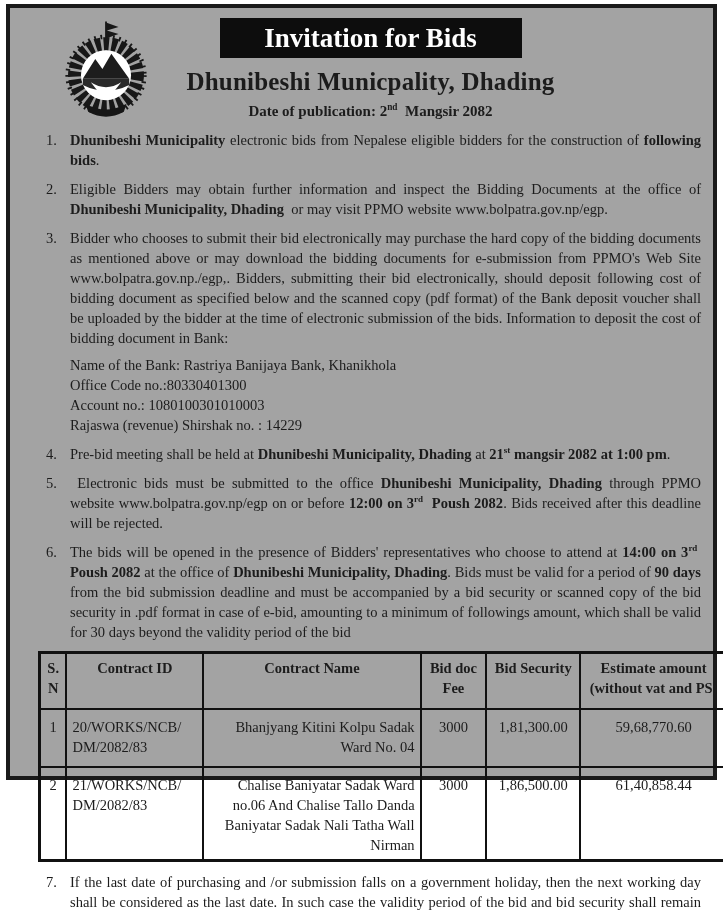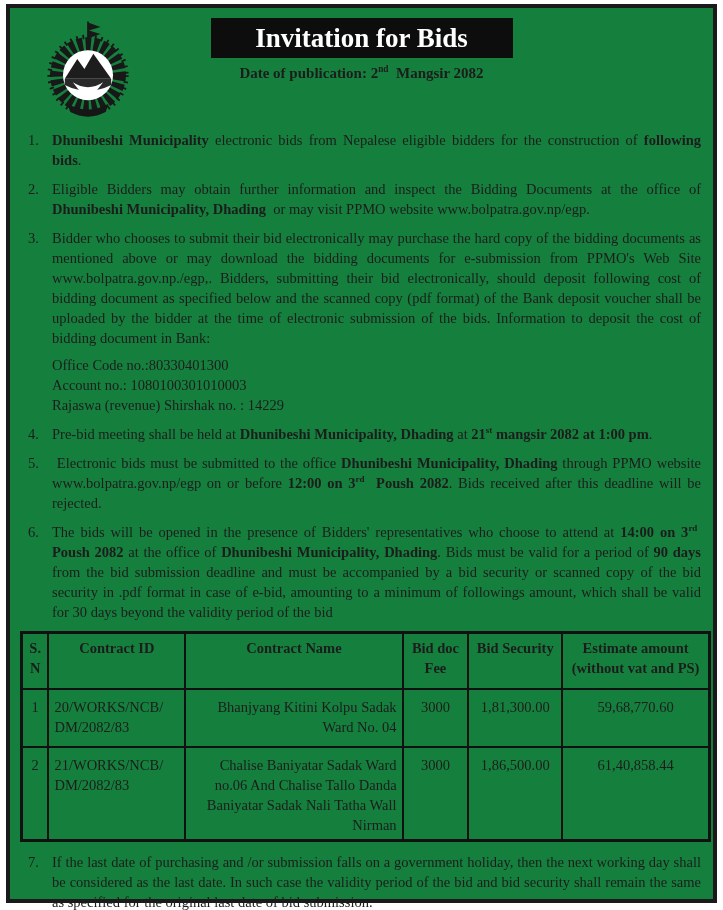--- a/index.html
+++ b/index.html
@@ -9,24 +9,24 @@
     --text-color:#1c1c1c;
   }
   *{box-sizing:border-box;}
   html,body{margin:0;padding:0;}
   body{
     width:723px;height:910px;overflow:hidden;background:#ffffff;
     font-family:"Liberation Serif","DejaVu Serif",serif;
     color:var(--text-color);
   }
   .page{
-    position:absolute;left:6px;top:4px;width:711px;height:899px;
+    position:absolute;left:6px;top:4px;width:711px;height:776px;
     border:4px solid var(--border-color);
-    padding:8px 10px 4px 10px;
-    background:#15803d;
+    padding:8px 10px 4px 28px;
+    background:#a3a3a3;
   }
   
   .header{position:relative;min-height:104px;margin-bottom:8px;}
   .logo{position:absolute;left:22px;top:0px;width:92px;height:100px;}
   .logo svg{width:100%;height:100%;}
   .header-center{text-align:center;}
   .banner{
     display:block;margin:2px auto 0 auto;width:302px;height:40px;line-height:40px;
     background:var(--banner-bg);color:var(--banner-text);
     font-size:27px;font-weight:bold;text-align:center;
@@ -83,40 +83,42 @@
         <circle cx="50" cy="64" r="35" fill="none" stroke="#181818" stroke-width="15" stroke-dasharray="6 3"></circle>
         <circle cx="50" cy="64" r="28" fill="#ffffff"></circle>
         <path d="M24 68 L38 46 L46 57 L56 40 L76 68 Z" fill="#1d1d1d"></path>
         <path d="M24 68 h52 v7 q-26 13 -52 0 z" fill="#2a2a2a"></path>
         <path d="M33 72 q17 11 34 0 l-7 9 q-10 6 -20 0 z" fill="#ffffff"></path>
         <path d="M27 96 q23 13 46 0 l-3 9 q-20 11 -40 0 z" fill="#161616"></path>
       </svg>
     </div>
     <div class="header-center">
       <div class="banner">Invitation for Bids</div>
+      <div class="org-name">Dhunibeshi Municpality, Dhading</div>
       <div class="pub-date"><span style="font-weight: bold;">Date of publication: </span><span style="font-weight: bold;">2</span><sup style="font-weight: bold; text-align: right;">nd</sup><span style="font-weight: bold;">&nbsp; Mangsir 2082</span></div>
     </div>
   </div>
 
   <div class="item">
     <span class="num">1.</span>
     <div class="txt"><span style="font-weight: bold;">Dhunibeshi Municipality</span><span> electronic bids from Nepalese eligible bidders for the construction of </span><span style="font-weight: bold;">following bids</span><span>.</span></div>
   </div>
 
   <div class="item">
     <span class="num">2.</span>
     <div class="txt"><span>Eligible Bidders may obtain further information and inspect the Bidding Documents at the office of </span><span style="font-weight: bold;">Dhunibeshi Municipality, Dhading</span><span>&nbsp; or may visit PPMO website www.bolpatra.gov.np/egp.</span></div>
   </div>
 
   <div class="item">
     <span class="num">3.</span>
     <div class="txt"><span>Bidder who chooses to submit their bid electronically may purchase the hard copy of the bidding documents as mentioned above or may download the bidding documents for e-submission from PPMO's Web Site www.bolpatra.gov.np./egp,. Bidders, submitting their bid electronically, should deposit following cost of bidding document as specified below and the scanned copy (pdf format) of the Bank deposit voucher shall be uploaded by the bidder at the time of electronic submission of the bids. Information to deposit the cost of bidding document in Bank:</span></div>
   </div>
 
   <div class="bank">
+    <div>Name of the Bank: Rastriya Banijaya Bank, Khanikhola</div>
     <div>Office Code no.:80330401300</div>
     <div>Account no.: 1080100301010003</div>
     <div>Rajaswa (revenue) Shirshak no. : 14229</div>
   </div>
 
   <div class="item">
     <span class="num">4.</span>
     <div class="txt"><span>Pre-bid meeting shall be held at </span><span style="font-weight: bold;">Dhunibeshi Municipality, Dhading</span><span> at </span><span style="font-weight: bold;">21</span><sup style="font-weight: bold;">st</sup><span style="font-weight: bold;"> mangsir 2082 at 1:00 pm</span><span>.</span></div>
   </div>
 

